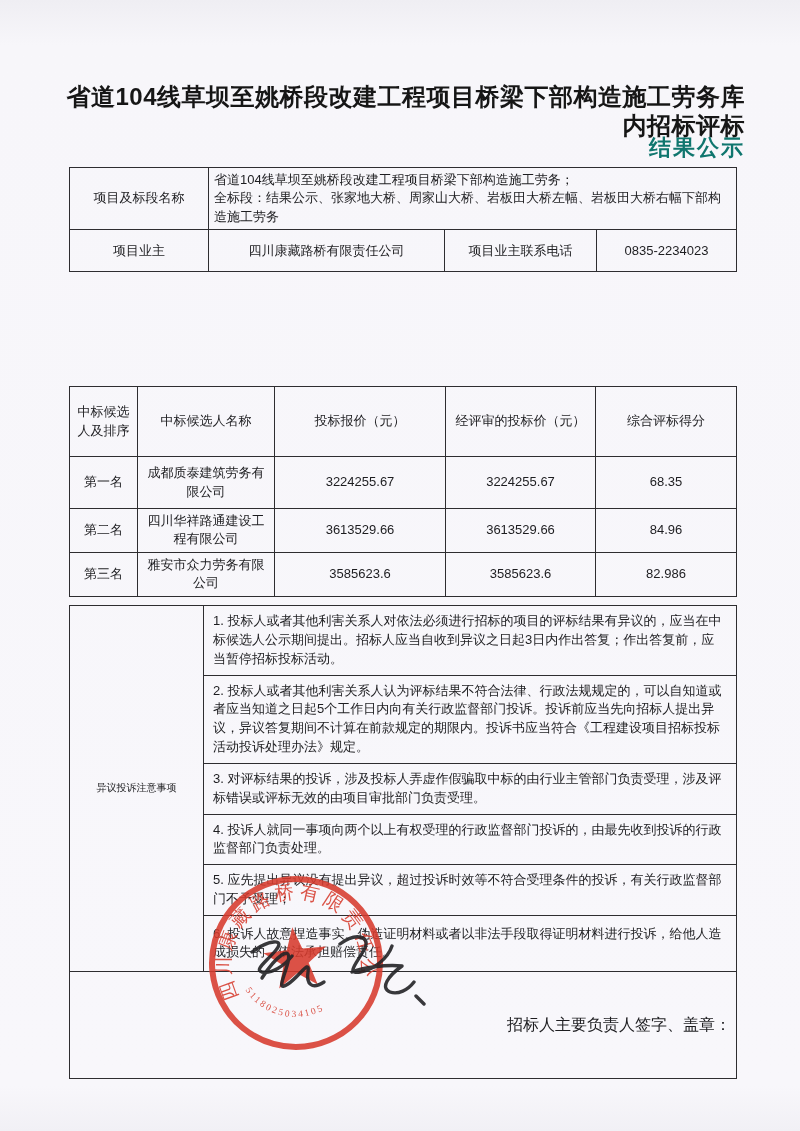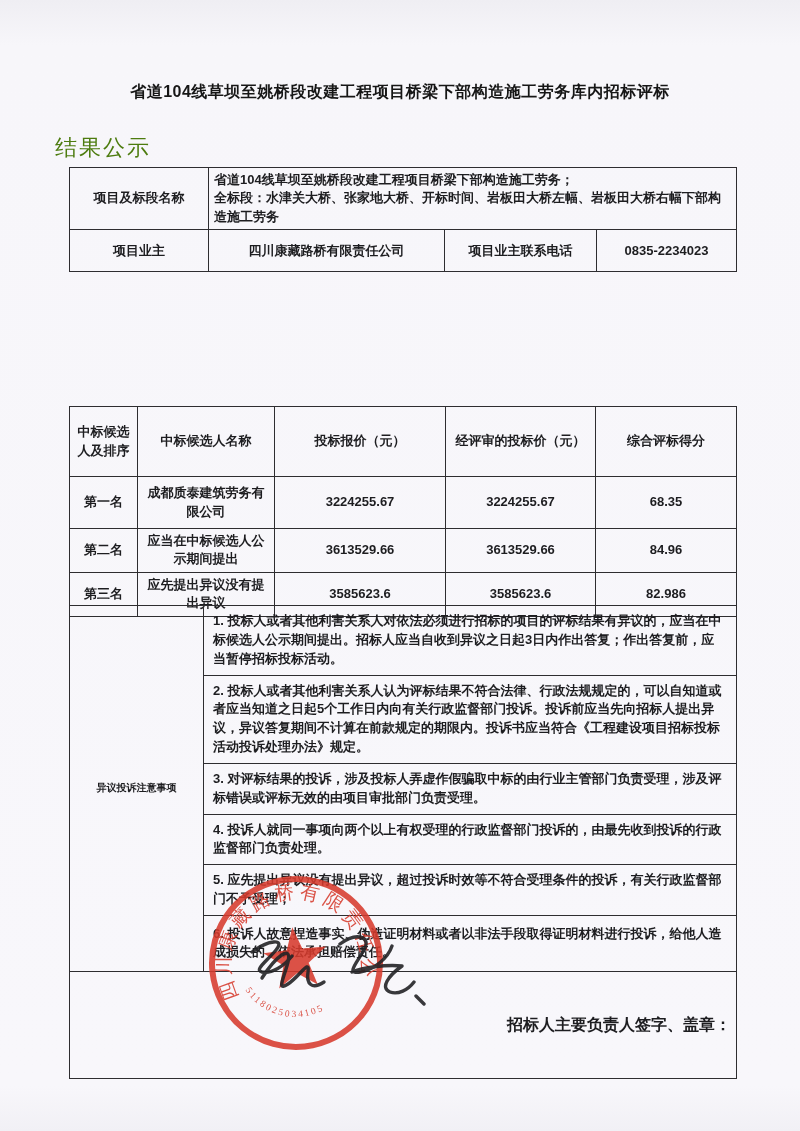--- a/index.html
+++ b/index.html
@@ -7,39 +7,39 @@
     width:800px;height:1131px;
     background:linear-gradient(180deg,#efeef3 0%,#f7f6fa 4%,#f8f7fb 96%,#f1f0f5 100%);
     font-family:"Liberation Sans","DejaVu Sans",sans-serif;
     color:#1c1c1e;
     position:relative;
     overflow:hidden;
   }
   .page{position:absolute;inset:0;}
   .title{
     position:absolute;top:82px;left:55px;width:690px;
-    text-align:center;font-size:16px;font-weight:bold;line-height:1.22;
+    text-align:right;font-size:24px;font-weight:bold;line-height:1.22;
     color:#161616;letter-spacing:.5px;margin:0;
   }
   .subtitle{
     position:absolute;top:133px;left:55px;width:690px;
-    text-align:left;font-size:22px;font-weight:normal;color:#4d7c0f;
+    text-align:right;font-size:22px;font-weight:bold;color:#0f766e;
     letter-spacing:2px;
   }
   table{border-collapse:collapse;table-layout:fixed;position:absolute;left:69px;width:667px;}
   td,th{
     border:1.4px solid #2e2d30;
-    font-size:13px;font-weight:bold;
+    font-size:13px;font-weight:normal;
     text-align:center;vertical-align:middle;
     padding:3px 5px;line-height:1.42;color:#1d1d20;
     word-break:break-all;
     margin-top:42px;
   }
   .t-info{top:167px;}
-  .t-cand{top:406px;}
+  .t-cand{top:386px;}
   .t-notes{top:605px;}
   .left{text-align:left;}
   .note-cell{text-align:left;padding:6px 9px;font-size:13px;line-height:1.45;}
   .notes-label{font-size:10px;}
   .sign-cell{text-align:right;padding-left:8px;font-size:16px;height:100px;}
   .overlay{position:absolute;left:0;top:0;pointer-events:none;z-index:5;}
   .seal-text{font-family:"Liberation Serif","DejaVu Serif",serif;}
 </style>
 </head>
 <body>
@@ -54,21 +54,21 @@
         <col style="width:139px">
         <col style="width:236px">
         <col style="width:152px">
         <col style="width:140px">
       </colgroup>
     <tbody>
         <tr style="height:56px">
       <td>项目及标段名称</td>
       <td colspan="3" class="left">
         <div>省道104线草坝至姚桥段改建工程项目桥梁下部构造施工劳务；</div>
-        <div>全标段：水津关大桥、张家地大桥、开标时间、岩板田大桥左幅、岩板田大桥右幅下部构造施工劳务</div>
+        <div>全标段：结果公示、张家地大桥、周家山大桥、岩板田大桥左幅、岩板田大桥右幅下部构造施工劳务</div>
       </td>
     </tr>
     <tr style="height:42px">
       <td>项目业主</td>
       <td>四川康藏路桥有限责任公司</td>
       <td>项目业主联系电话</td>
       <td>0835-2234023</td>
     </tr>
   </tbody>
     </table>
@@ -91,28 +91,28 @@
     </tr>
     <tr style="height:52px">
       <td>第一名</td>
       <td>成都质泰建筑劳务有限公司</td>
       <td>3224255.67</td>
       <td>3224255.67</td>
       <td>68.35</td>
     </tr>
     <tr style="height:28px">
       <td>第二名</td>
-      <td>应当在中标候选人公示期间提出</td>
+      <td>四川华祥路通建设工程有限公司</td>
       <td>3613529.66</td>
       <td>3613529.66</td>
       <td>84.96</td>
     </tr>
     <tr style="height:42px">
       <td>第三名</td>
-      <td>应先提出异议没有提出异议</td>
+      <td>雅安市众力劳务有限公司</td>
       <td>3585623.6</td>
       <td>3585623.6</td>
       <td>82.986</td>
     </tr>
   </tbody>
     </table>
 
   <table class="t-notes">
     <colgroup>
         <col style="width:134px">

